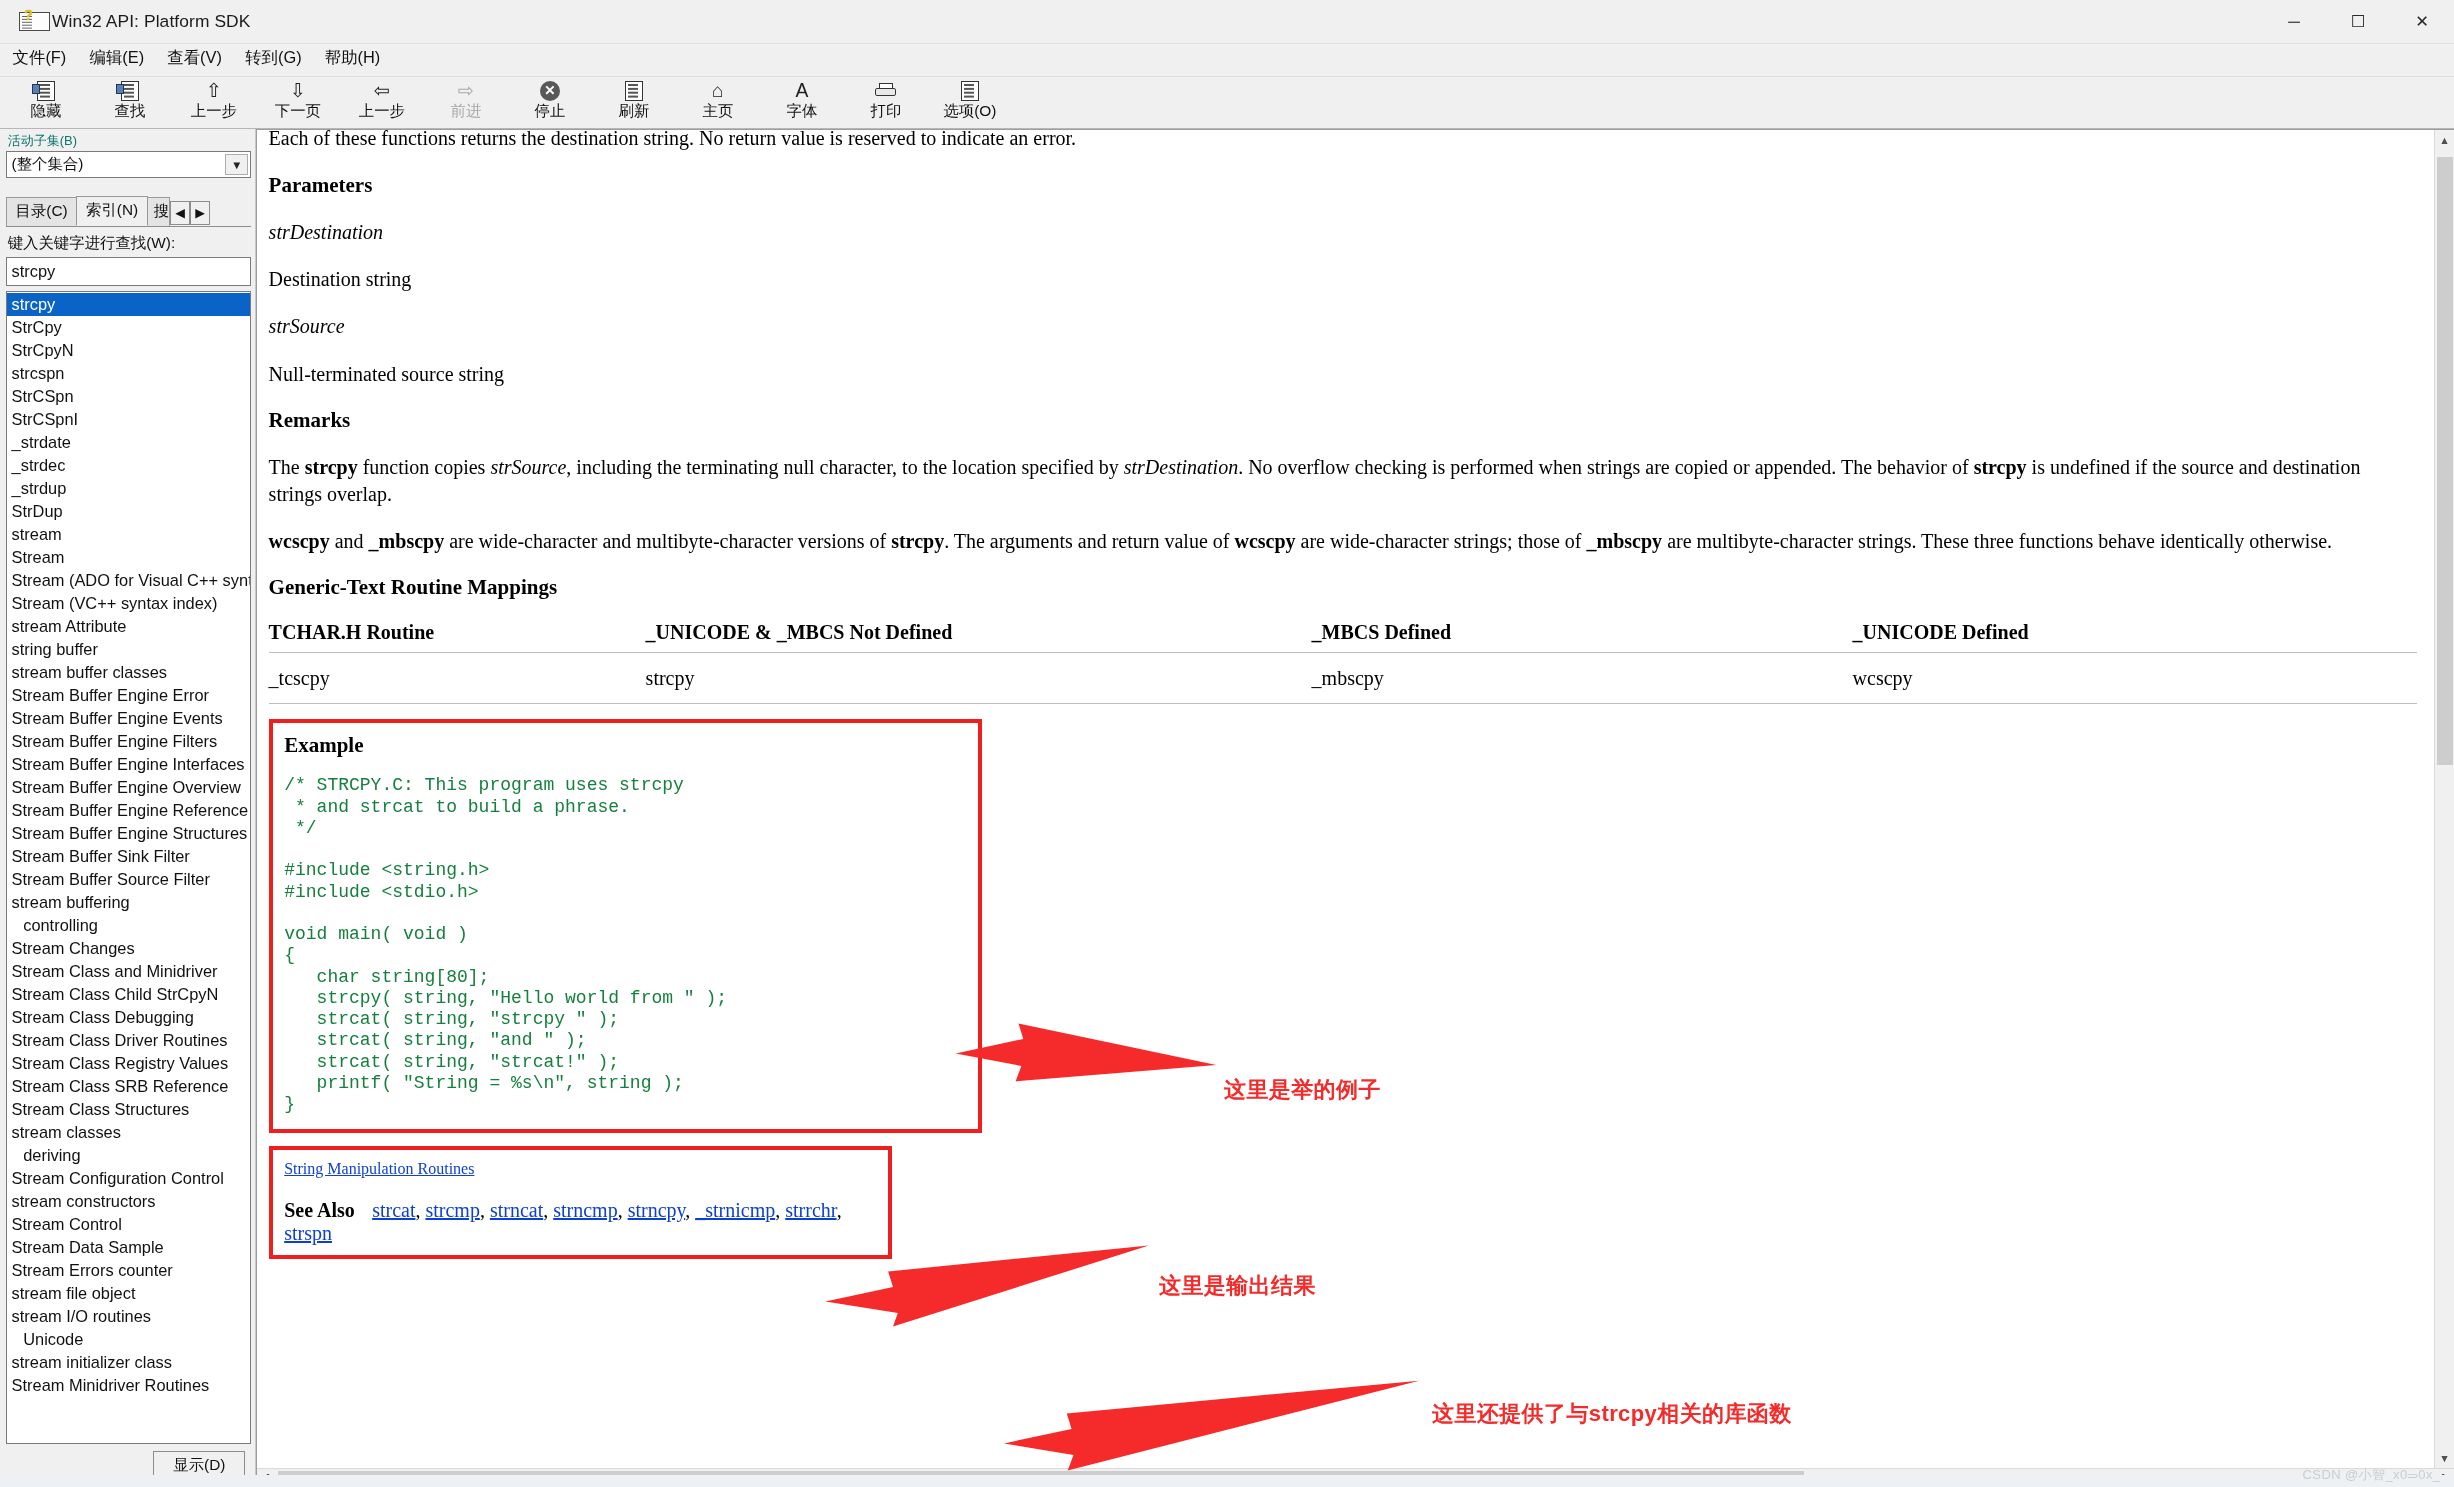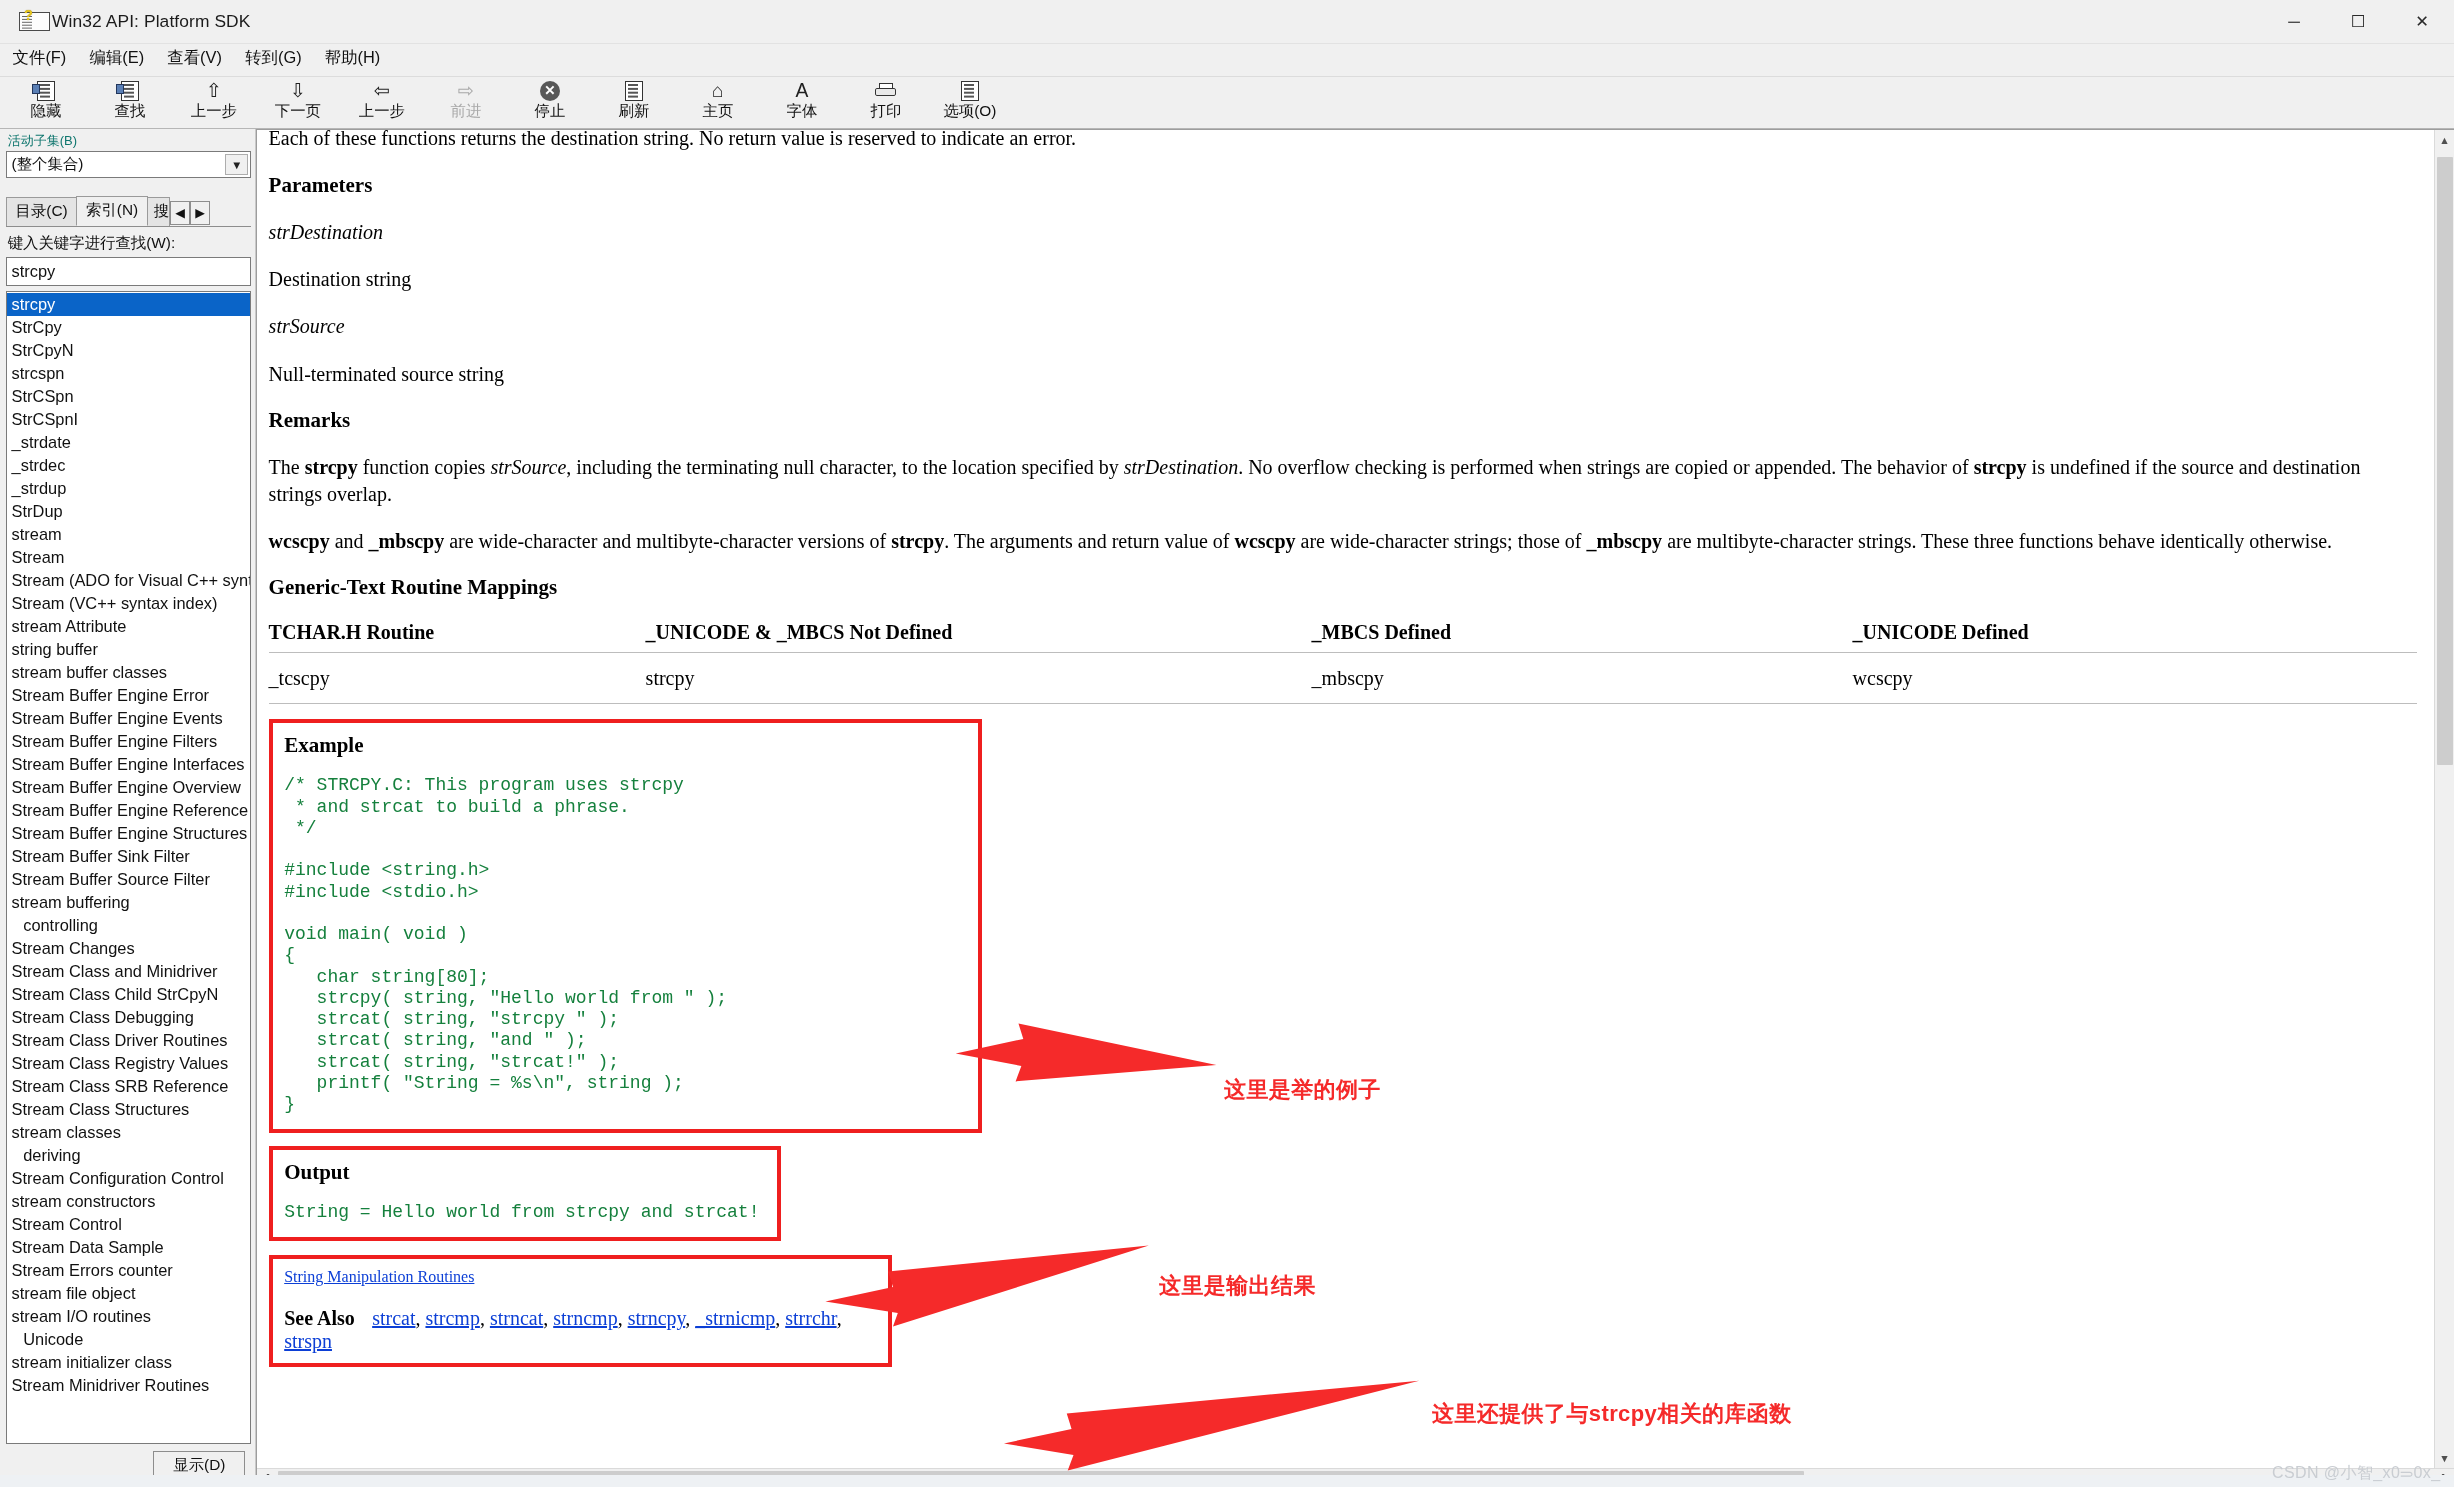--- a/index.html
+++ b/index.html
@@ -288,21 +288,21 @@
     color: #f52a2a;
     font-family: "Liberation Sans", sans-serif;
     font-size: 22px; font-weight: bold;
     white-space: nowrap;
     letter-spacing: 0.4px;
   }
   .arrowline { position: absolute; }
 
   .watermark {
     position: absolute; right: 13.5px; bottom: 3.9px;
-    font-size: 16px; color: #c9cdd2;
+    font-size: 13px; color: #c9cdd2;
     font-family: "Liberation Sans", sans-serif;
     letter-spacing: 0.4px;
     z-index: 40;
   }
   .taskbar-strip {
     position: absolute; left: 0; right: 0; bottom: 0; height: 13.5px;
     background: #eef1f4;
   }
 </style>
 </head>
@@ -540,24 +540,20 @@
 {
    char string[80];
    strcpy( string, "Hello world from " );
    strcat( string, "strcpy " );
    strcat( string, "and " );
    strcat( string, "strcat!" );
    printf( "String = %s\n", string );
 }</pre>
           </div>
 
-          <div class="box-red output-box">
-            <div class="boxhead">Output</div>
-            <pre class="code">String = Hello world from strcpy and strcat!</pre>
-          </div>
 
           <div class="box-red seealso-box">
             <div style="margin-bottom:21px;">
               <span class="link">String Manipulation Routines</span>
             </div>
             <div class="seealso-line">
               <span class="lbl">See Also</span><span id="see-also-links"><span class="link">strcat</span><span>, </span><span class="link">strcmp</span><span>, </span><span class="link">strncat</span><span>, </span><span class="link">strncmp</span><span>, </span><span class="link">strncpy</span><span>, </span><span class="link">_strnicmp</span><span>, </span><span class="link">strrchr</span><span>, </span><span class="link">strspn</span></span>
             </div>
           </div>
 

